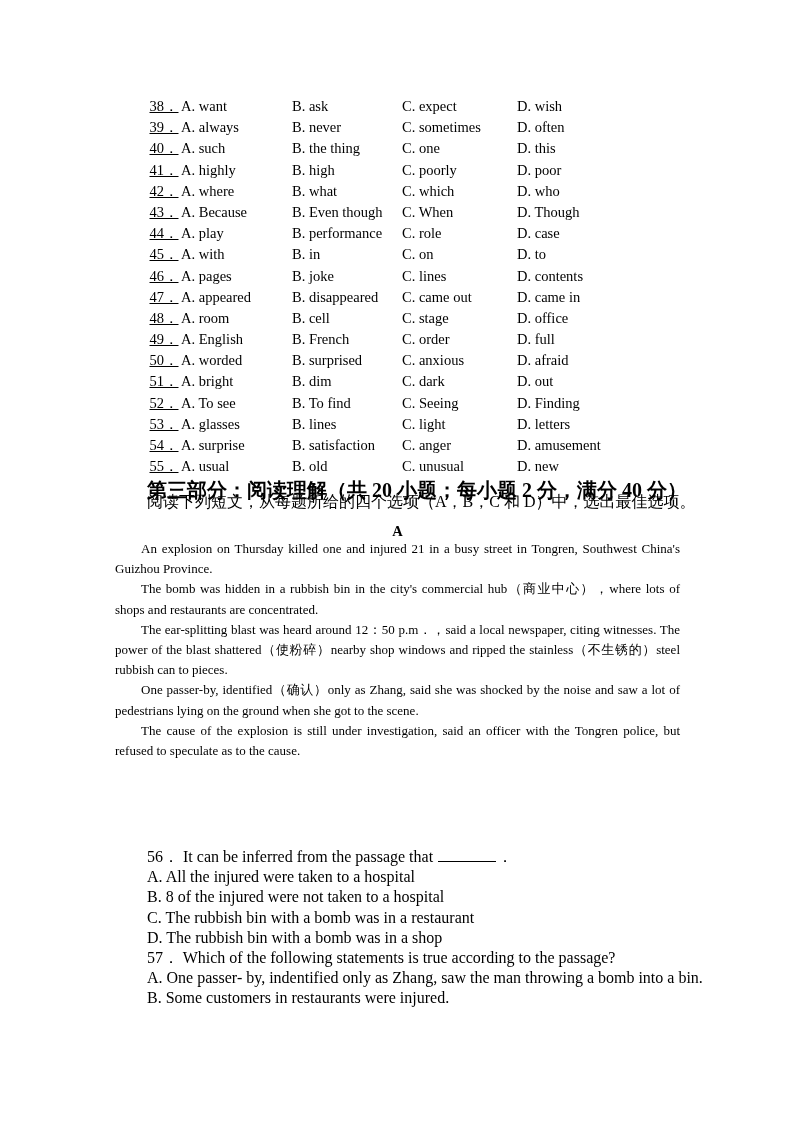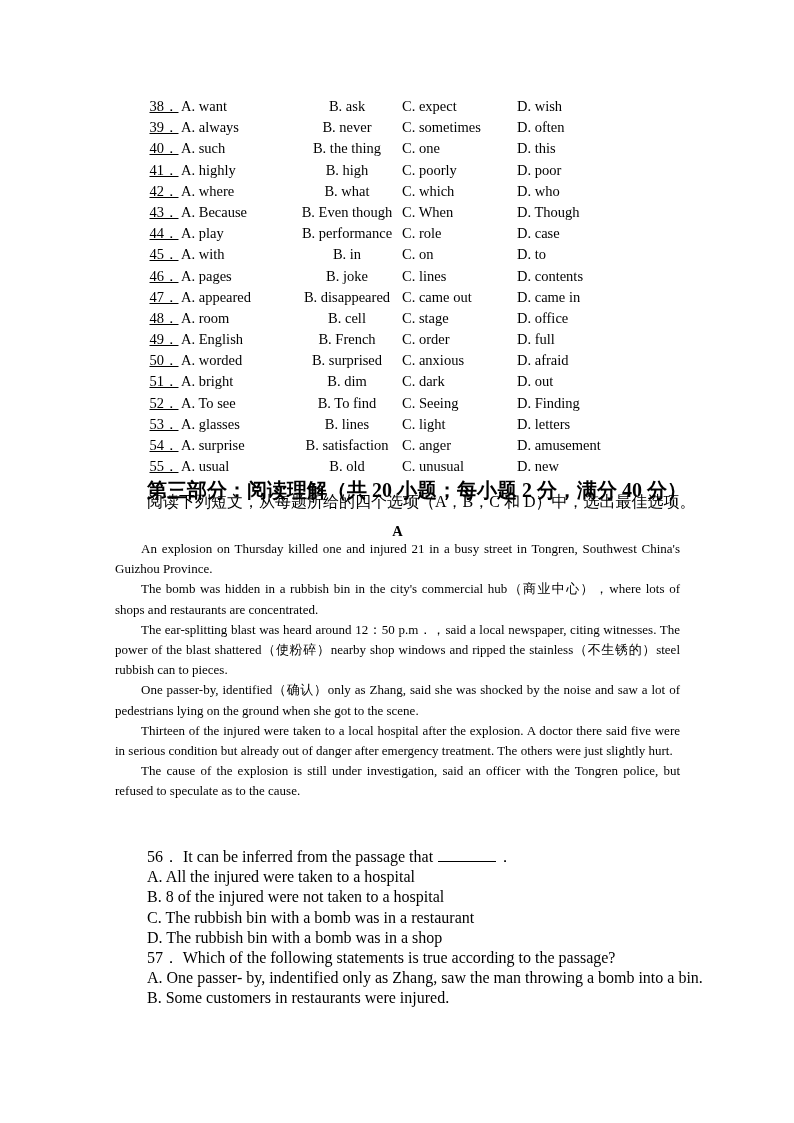--- a/index.html
+++ b/index.html
@@ -37,21 +37,21 @@
     white-space: nowrap;
     font-size: 14.5px;
   }
   .opt-num {
     display: inline-block;
     width: 34px;
     text-align: center;
     text-decoration: underline;
   }
   .opt-a { display: inline-block; width: 111px; }
-  .opt-b { display: inline-block; width: 110px; text-align: center; }
+  .opt-b { display: inline-block; width: 110px; }
   .opt-c { display: inline-block; width: 115px; }
   .opt-d { display: inline-block; width: 120px; }
 
   
   .section-head {
     position: absolute;
     left: 147px;
     top: 481px;
     font-size: 20px;
     font-weight: bold;
@@ -151,21 +151,20 @@
 
   <div class="section-head">第三部分：阅读理解（共 20 小题；每小题 2 分，满分 40 分）</div>
   <div class="section-sub">阅读下列短文，从每题所给的四个选项（A，B，C 和 D）中，选出最佳选项。</div>
 
   <div class="passage-title">A</div>
   <div class="passage" id="passage-body">
       <p>An explosion on Thursday killed one and injured 21 in a busy street in Tongren, Southwest China's Guizhou Province.</p>
       <p>The bomb was hidden in a rubbish bin in the city's commercial hub（商业中心），where lots of shops and restaurants are concentrated.</p>
       <p>The ear-splitting blast was heard around 12：50 p.m．，said a local newspaper, citing witnesses. The power of the blast shattered（使粉碎）nearby shop windows and ripped the stainless（不生锈的）steel rubbish can to pieces.</p>
       <p>One passer-by, identified（确认）only as Zhang, said she was shocked by the noise and saw a lot of pedestrians lying on the ground when she got to the scene.</p>
-      <p>Thirteen of the injured were taken to a local hospital after the explosion. A doctor there said five were in serious condition but already out of danger after emergency treatment. The others were just slightly hurt.</p>
       <p>The cause of the explosion is still under investigation, said an officer with the Tongren police, but refused to speculate as to the cause.</p>
     </div>
 
   <div class="questions" id="questions-list">
       <p class="q-stem"><span>56．</span><span> It can be inferred from the passage that </span><span class="blank-line"></span><span>．</span></p>
       <p class="q-opt">A. All the injured were taken to a hospital</p>
       <p class="q-opt">B. 8 of the injured were not taken to a hospital</p>
       <p class="q-opt">C. The rubbish bin with a bomb was in a restaurant</p>
       <p class="q-opt">D. The rubbish bin with a bomb was in a shop</p>
       <p class="q-stem"><span>57．</span><span> Which of the following statements is true according to the passage?</span></p>

